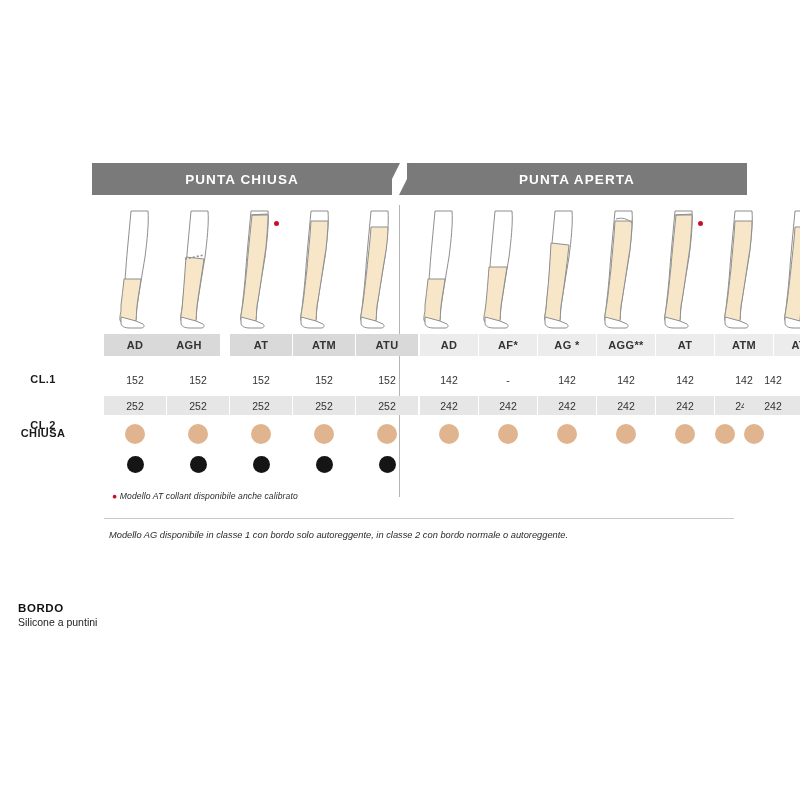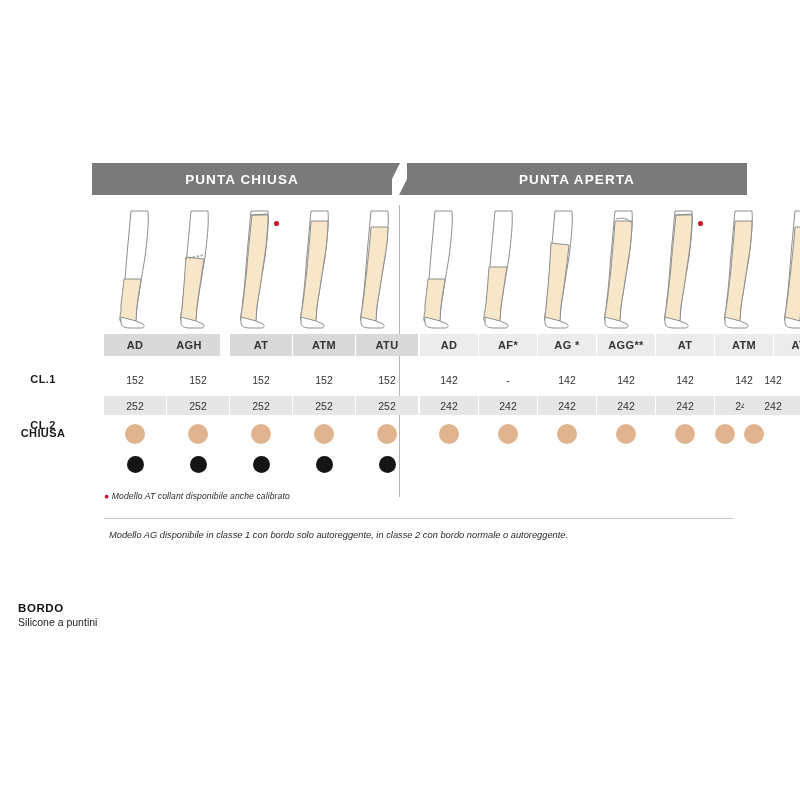--- a/index.html
+++ b/index.html
@@ -364,21 +364,21 @@
   <div class="dot dot-beige" style="left:675px; top:424px;"></div>
   <div class="dot dot-beige" style="left:715px; top:424px;"></div>
   <div class="dot dot-beige" style="left:744px; top:424px;"></div>
 
   <div class="dot dot-black" style="left:127px; top:456px;"></div>
   <div class="dot dot-black" style="left:190px; top:456px;"></div>
   <div class="dot dot-black" style="left:253px; top:456px;"></div>
   <div class="dot dot-black" style="left:316px; top:456px;"></div>
   <div class="dot dot-black" style="left:379px; top:456px;"></div>
 
-  <div class="note-red" style="left:104px; top:491px;">
+  <div class="note-red" style="left:112px; top:491px;">
     <span class="bullet">●</span>
     <span>Modello AT collant disponibile anche calibrato</span>
   </div>
 
   <div class="hr-note"></div>
 
   <div class="notes">
     <div style="padding-left:9px;">
       <span>Modello AG disponibile in classe 1 con bordo solo autoreggente, in classe 2 con bordo normale o autoreggente.</span>
     </div>

